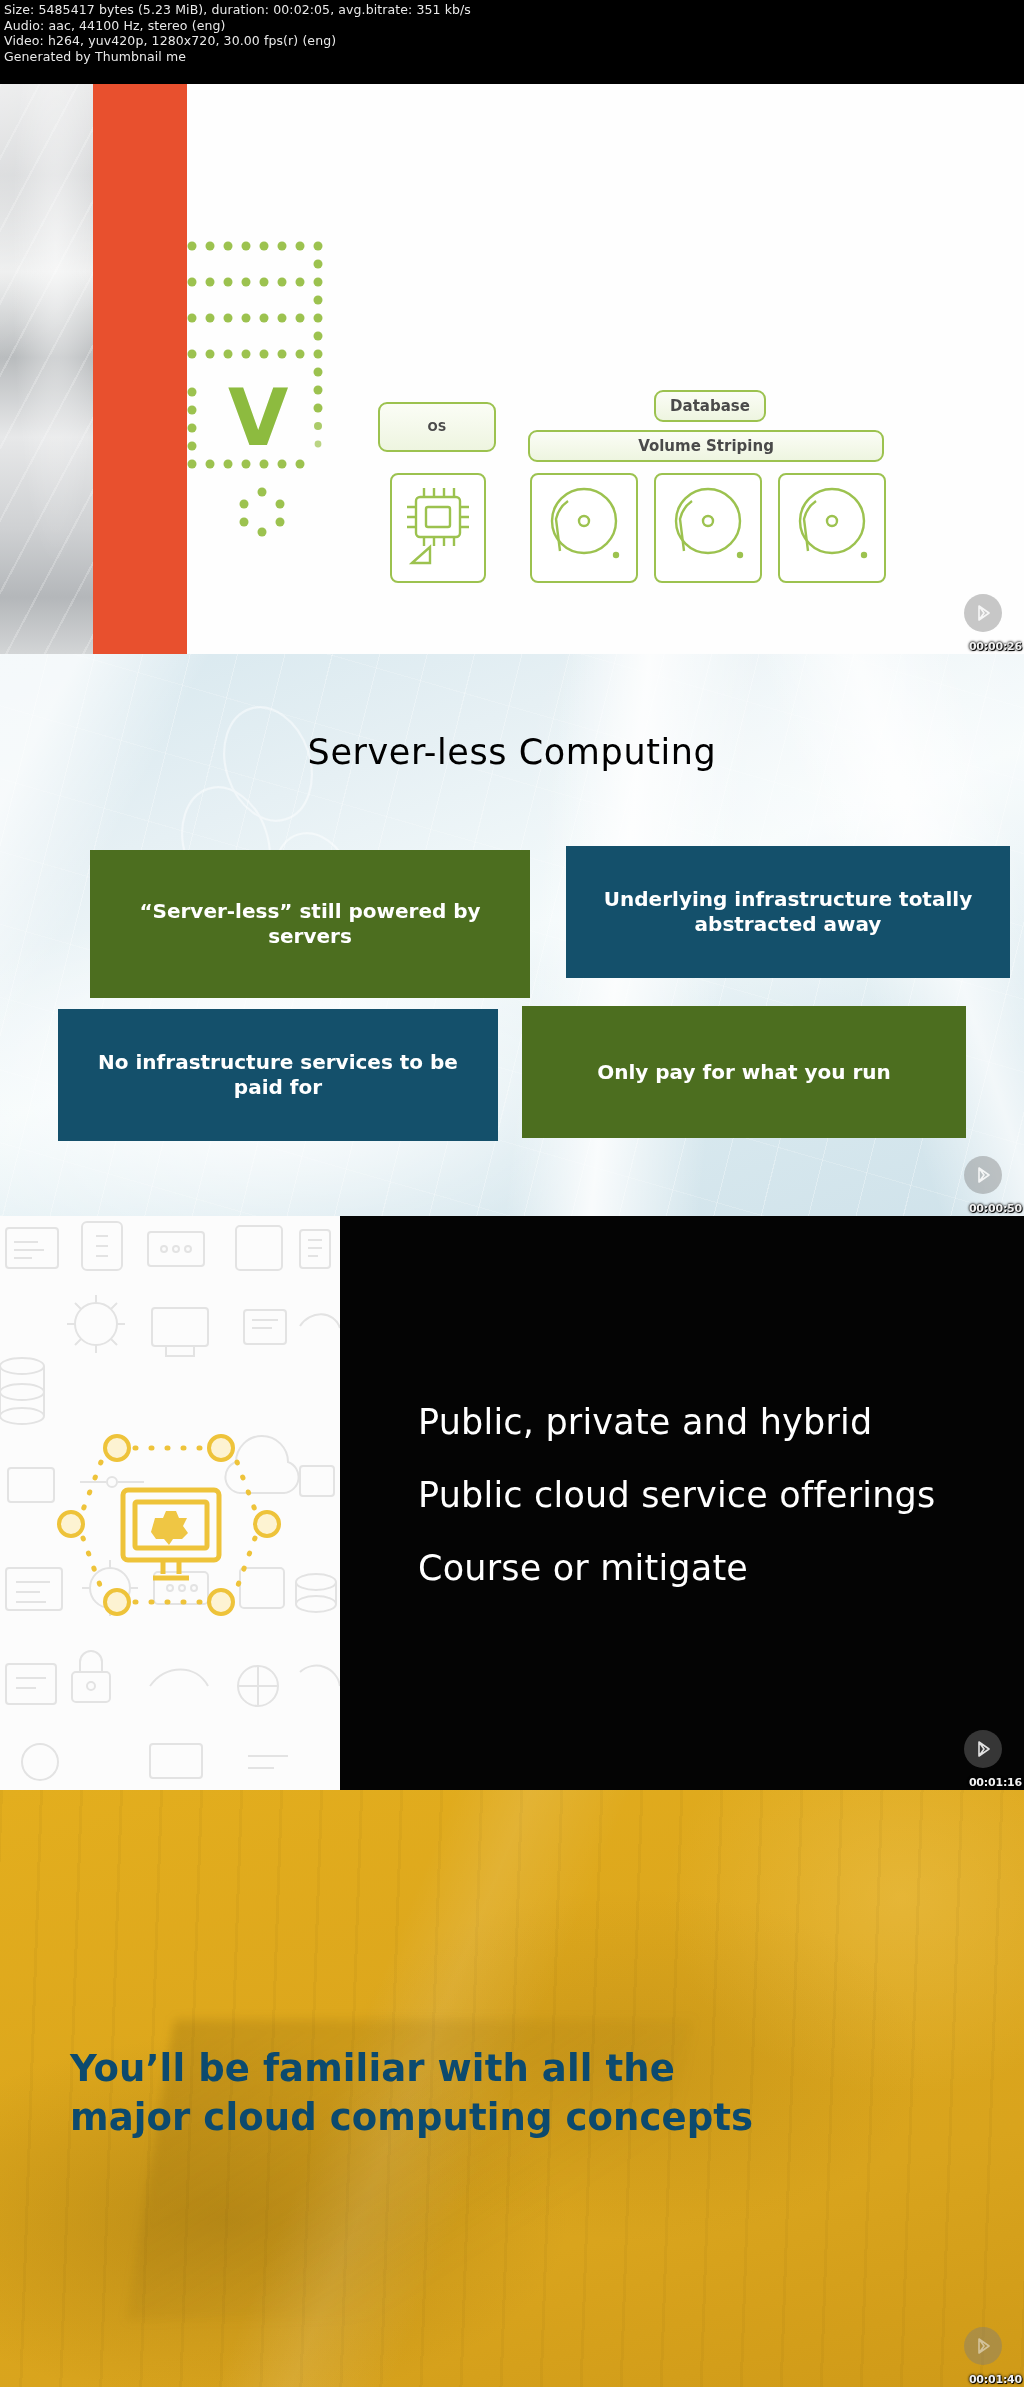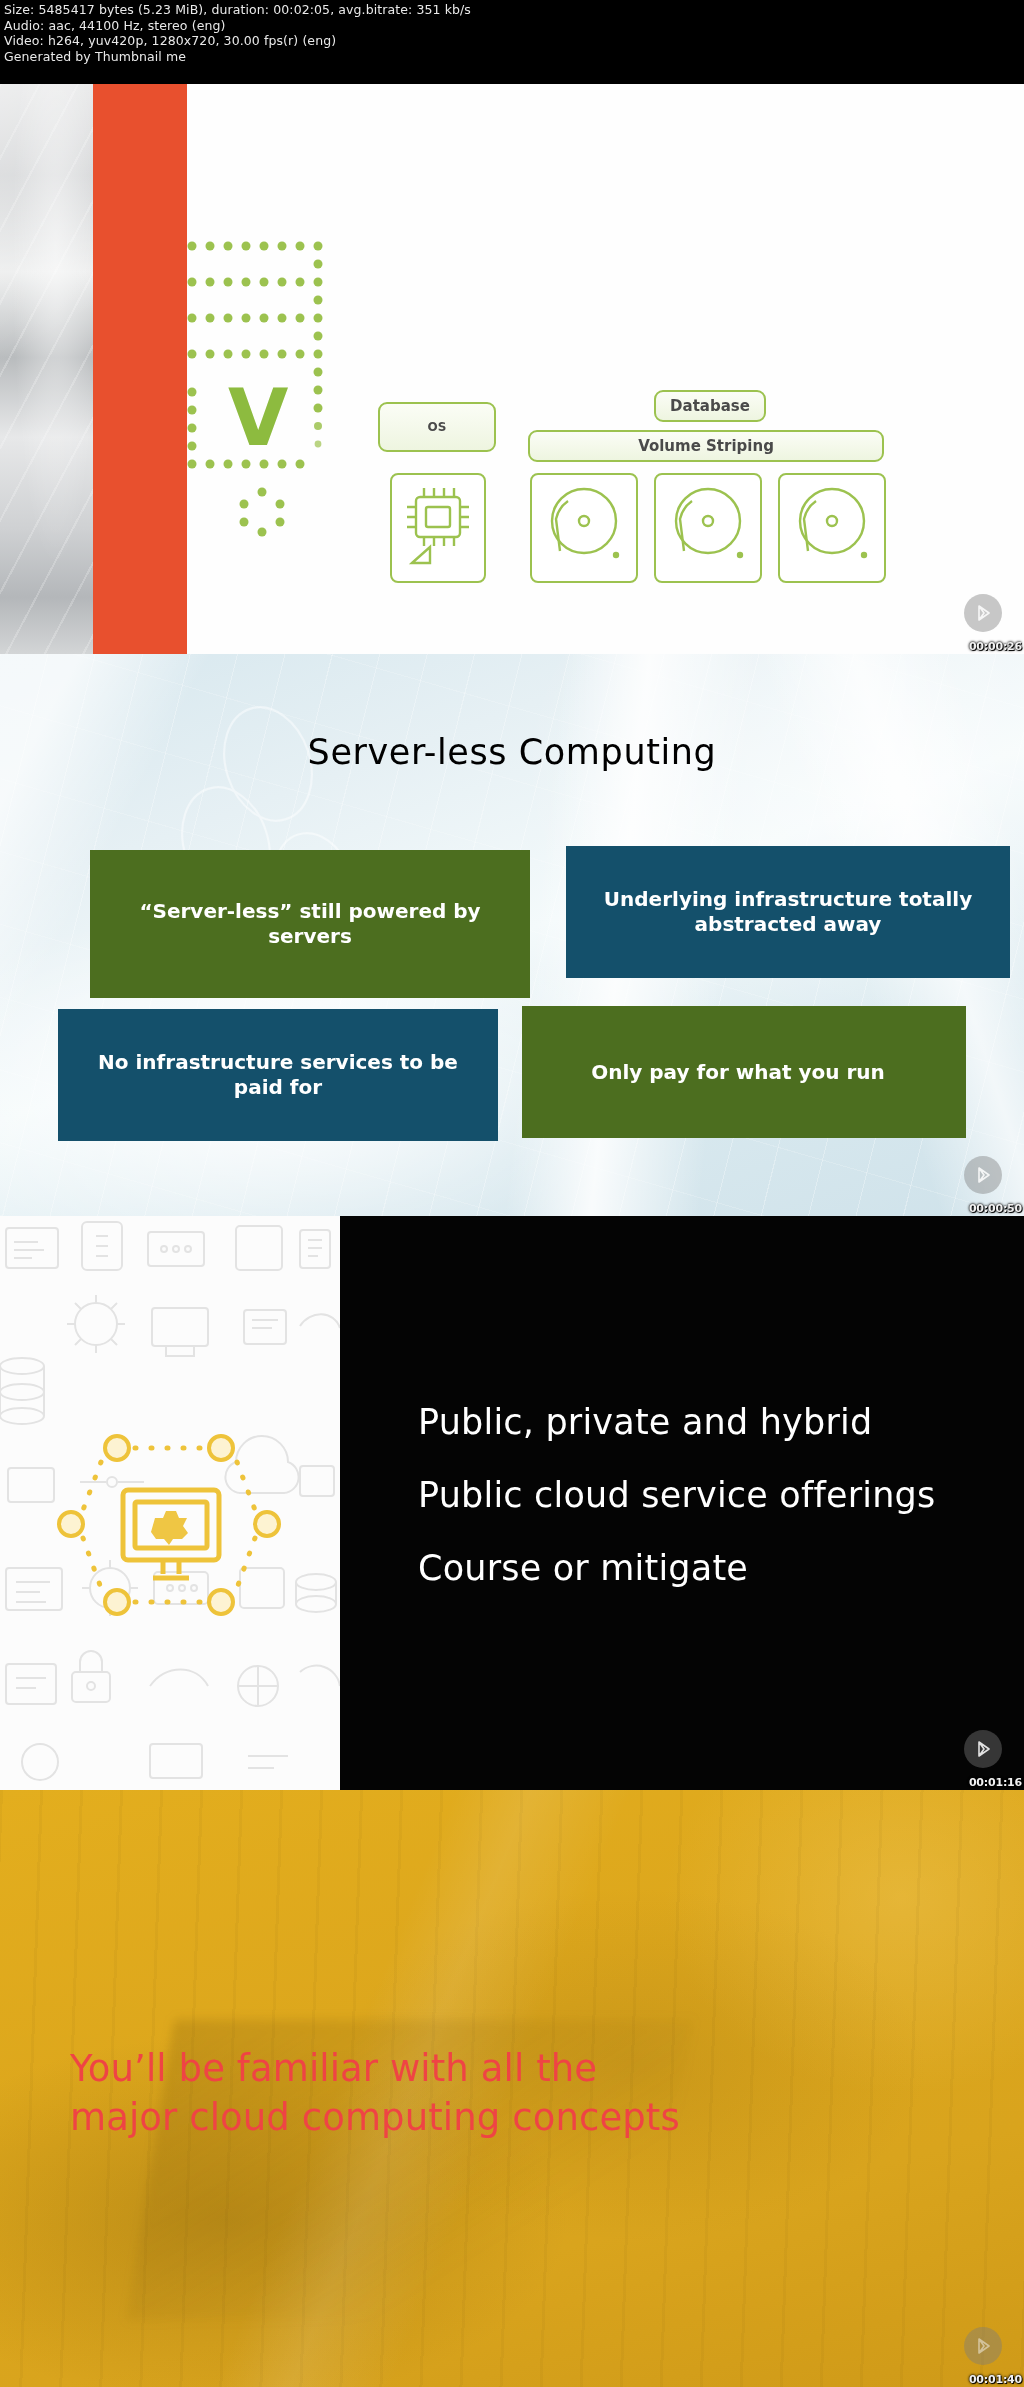--- a/index.html
+++ b/index.html
@@ -138,21 +138,21 @@
       repeating-linear-gradient(92deg, rgba(90,64,8,.05) 0 3px, rgba(0,0,0,0) 3px 40px);
   }
   .p4 .laptop{
     position:absolute;left:150px;top:230px;width:520px;height:300px;
     background:linear-gradient(145deg, rgba(110,78,8,.22), rgba(0,0,0,0) 72%);
     transform:skewX(-9deg);filter:blur(5px);
   }
   .p4 .hero{
     position:absolute;left:70px;top:254px;width:880px;
     font-family:"DejaVu Sans", sans-serif;
-    font-size:37px;font-weight:400;color:#ef4444;line-height:1.33;
+    font-size:37px;font-weight:700;color:#0c4a6e;line-height:1.33;
     letter-spacing:.1px;
   }
 </style>
 </head>
 <body>
 
 <div class="sheet">
 
   <div class="meta">
     <div>Size: 5485417 bytes (5.23 MiB), duration: 00:02:05, avg.bitrate: 351 kb/s</div>
@@ -312,21 +312,21 @@
 
     <div class="tile green" style="left:58px;top:196px;width:440px;height:148px;margin-left:32px;">
       <span>“Server-less” still powered by servers</span>
     </div>
     <div class="tile blue" style="left:522px;top:192px;width:444px;height:132px;margin-left:44px;">
       <span>Underlying infrastructure totally abstracted away</span>
     </div>
     <div class="tile blue" style="left:58px;top:355px;width:440px;height:132px;">
       <span>No infrastructure services to be paid for</span>
     </div>
-    <div class="tile green" style="left:522px;top:352px;width:444px;height:132px;padding-left:6px;">
+    <div class="tile green" style="left:522px;top:352px;width:444px;height:132px;">
       <span>Only pay for what you run</span>
     </div>
 
     <div class="playbadge">
       <svg width="20" height="20" viewBox="0 0 20 20">
           <path d="M6 3 L16 10 L6 17 Z M6 3 L11 10 L6 17" fill="none" stroke="#ffffff" stroke-width="1.6" stroke-linejoin="round"></path>
         </svg>
     </div>
     <div class="stamp">00:00:50</div>
   </div>

